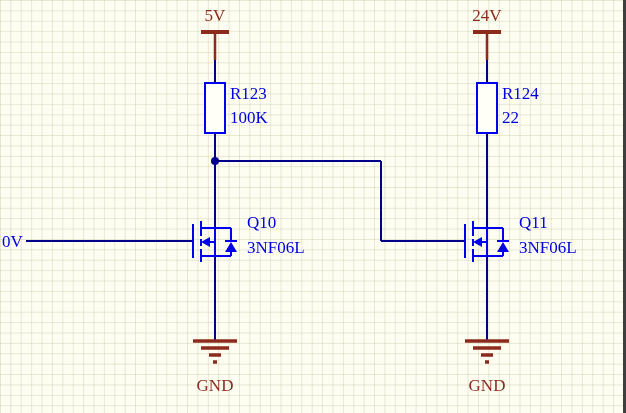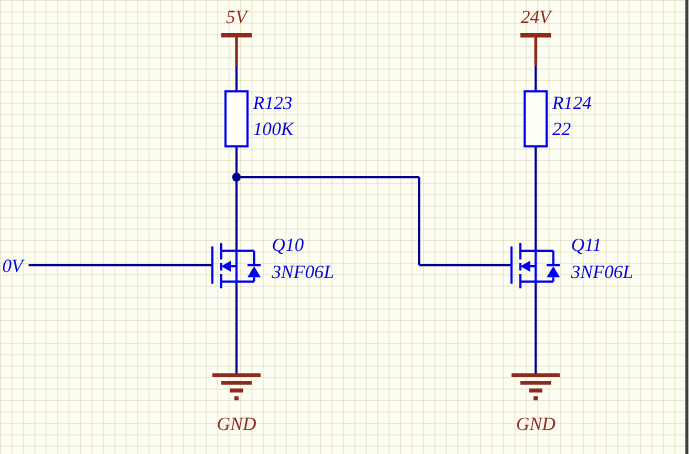--- a/index.html
+++ b/index.html
@@ -6,21 +6,20 @@
   .schematic{
     position:relative;
     width:626px;height:413px;
     background-color:#FDFDF2;
     background-image:
       linear-gradient(to right, rgba(190,190,150,0.35) 1px, transparent 1px),
       linear-gradient(to bottom, rgba(190,190,150,0.35) 1px, transparent 1px);
     background-size:10.4px 10.4px;
     overflow:hidden;
     font-family:"Liberation Serif", serif;
-    font-style:italic;
   }
   svg{position:absolute;left:0;top:0;}
   text{font-family:"Liberation Serif", serif;font-size:17px;}
   .pwr-text{fill:#8C2B1D;}
   .cmp-text{fill:#0000DC;}
   .wire{stroke:#00008B;stroke-width:2;fill:none;}
   .sym{stroke:#0000EE;stroke-width:2;fill:none;}
   .sym-fill{fill:#0000EE;stroke:none;}
   .res-body{stroke:#0000EE;stroke-width:2;fill:#FFFFF8;}
   .pwrline{stroke:#8C2B1D;stroke-width:2.5;fill:none;}

